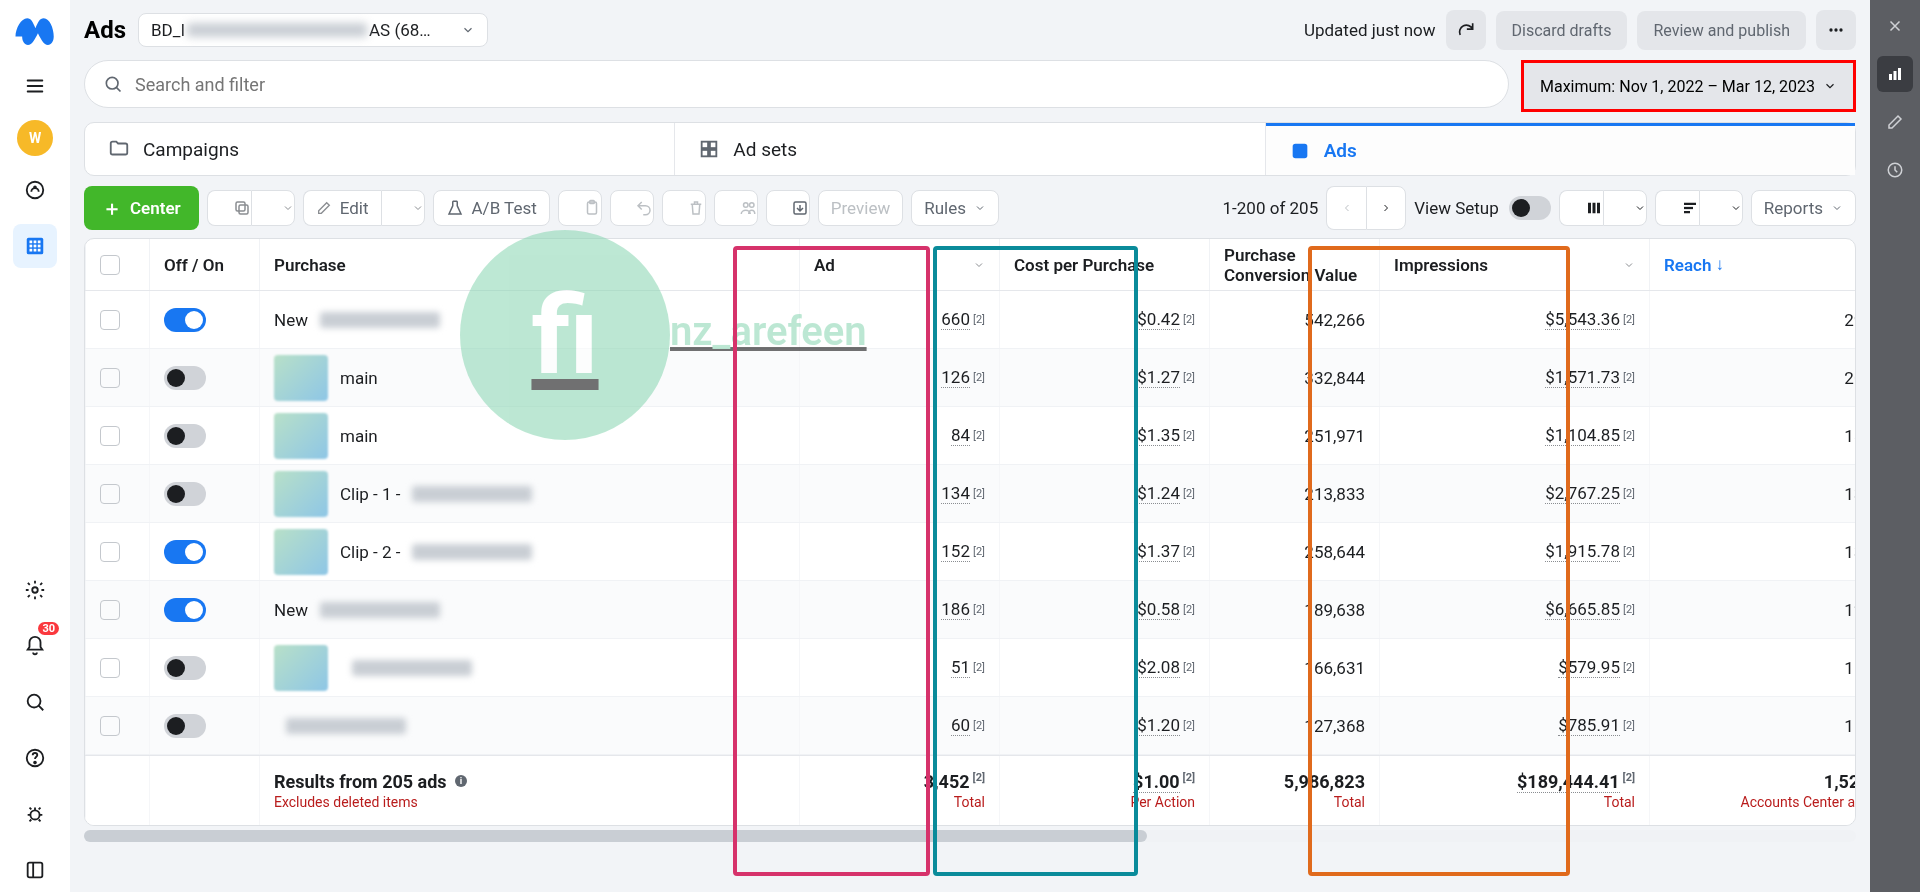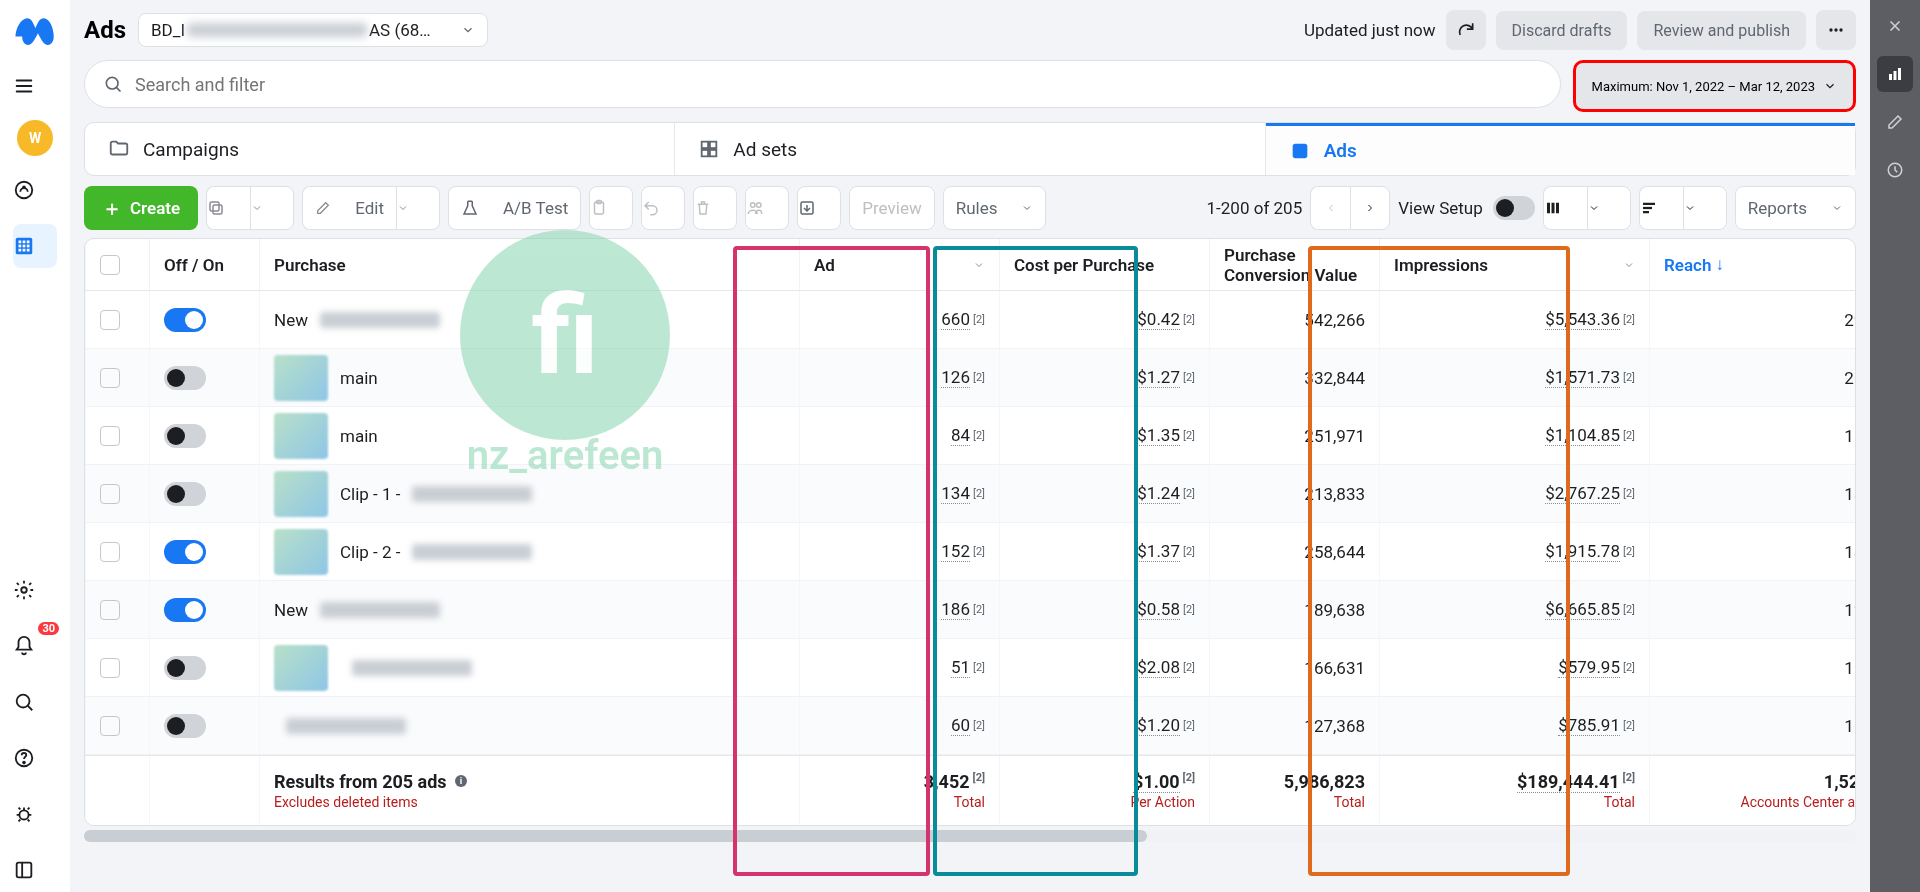--- a/index.html
+++ b/index.html
@@ -5,21 +5,21 @@
 * { margin:0; padding:0; box-sizing:border-box; font-family:-apple-system,BlinkMacSystemFont,"Segoe UI",Roboto,Helvetica,Arial,sans-serif; }
 body { background:#f2f4f7; width:1920px; height:892px; overflow:hidden; position:relative; }
 
 .app { display:flex; width:100%; height:100%; }
 
 .left-rail { width:70px; background:#fff; display:flex; flex-direction:column; align-items:center; padding-top:10px; gap:12px; position:relative; z-index:5;}
 .left-rail .logo {
   color:#1877f2; font-size:40px; line-height:1; font-weight:800;
 }
 .left-rail .logo svg{width:42px;height:42px;}
-.left-rail .icon-btn { width:44px; height:44px; border-radius:8px; display:flex; align-items:center; cursor:pointer; color:#1c1e21; position:relative;}
+.left-rail .icon-btn { width:44px; height:44px; border-radius:8px; display:flex; align-items:center; justify-content:center; cursor:pointer; color:#1c1e21; position:relative;}
 .left-rail .icon-btn.active { background:#e7f3ff; color:#1877f2;}
 .left-rail .badge-w { width:36px; height:36px; border-radius:50%; background:#f7b928; display:flex; align-items:center; justify-content:center; color:#fff; font-weight:700; font-size:14px;}
 .left-rail .spacer{flex:1;}
 .left-rail .notif-badge{position:absolute;top:-2px;right:-2px;background:#fa383e;color:#fff;font-size:11px;font-weight:700;border-radius:8px;padding:0 4px;}
 
 .right-rail { width:50px; background:#5c5e63; display:flex; flex-direction:column; align-items:center; padding-top:8px; gap:12px;}
 .right-rail .ritem { width:36px;height:36px;display:flex;align-items:center;justify-content:center;color:#cfd1d5;border-radius:6px;cursor:pointer;}
 .right-rail .ritem.active{background:#3b3d42;color:#fff;}
 
 .main { flex:1; display:flex; flex-direction:column; min-width:0; }
@@ -29,33 +29,33 @@
 .topbar .acct { display:flex; align-items:center; gap:8px; background:#fff; border:1px solid #dde0e4; border-radius:8px; padding:6px 12px; font-size:17px; color:#1c1e21; cursor:pointer; width:350px; justify-content:space-between;}
 .topbar .acct .blurred{ filter:blur(4px);}
 .topbar .right{ margin-left:auto; display:flex; align-items:center; gap:10px;}
 .topbar .updated{font-size:17px; color:#1c1e21;}
 .gray-btn{background:#e4e6ea;border:none;border-radius:8px;padding:10px 16px;font-size:16px;color:#606770;cursor:pointer;}
 .icon-round{width:40px;height:40px;border-radius:8px;background:#e4e6ea;display:flex;align-items:center;justify-content:center;cursor:pointer;}
 
 .searchrow{ padding:0 14px 10px; display:flex; gap:12px;}
 .searchbox{ flex:1; background:#fff; border:1px solid #dde0e4; border-radius:28px; height:48px; display:flex; align-items:center; padding:0 18px; gap:12px; color:#606770;}
 .searchbox input{border:none;outline:none;flex:1;font-size:18px;color:#1c1e21;background:transparent;}
-.datebox{ background:#e4e6ea; border:3px solid #ff0000; border-radius:10px; height:52px; display:flex; align-items:center; padding:16px 16px; gap:8px; font-size:13px; cursor:pointer; }
+.datebox{ background:#e4e6ea; border:3px solid #ff0000; border-radius:0; height:52px; display:flex; align-items:center; padding:16px 16px; gap:8px; font-size:16px; cursor:pointer; }
 
 .tabs{ margin:0 14px; background:#fff; border:1px solid #dde0e4; border-radius:10px; display:flex; height:54px;}
 .tabs .tab{ flex:1; display:flex; align-items:center; gap:12px; padding:0 22px; font-size:19px; color:#1c1e21; border-right:1px solid #e5e7eb; cursor:pointer;}
 .tabs .tab:last-child{border-right:none;}
 .tabs .tab .ticon{width:24px;height:24px;display:flex;align-items:center;justify-content:center;color:#606770;}
 .tabs .tab.active{ border-top:3px solid #1877f2; background:#fdfdfd; }
 .tabs .tab.active .lbl, .tabs .tab.active .ticon{color:#1877f2; font-weight:600;}
 
 .toolbar{ margin:10px 14px 8px; display:flex; align-items:center; gap:8px;}
 .btn-create{background:#42b72a;color:#fff;border:none;border-radius:8px;padding:0 18px;height:44px;font-size:17px;font-weight:600;display:flex;align-items:center;gap:8px;cursor:pointer;}
 .seg{display:flex;gap:0;}
-.tbtn{height:44px;min-width:44px;border:1px solid #dde0e4;background:#fff;border-radius:8px;display:flex;align-items:center;justify-content:space-between;padding:0 12px;gap:24px;font-size:17px;color:#606770;cursor:pointer;}
+.tbtn{height:36px;min-width:44px;border:1px solid #dde0e4;background:#fff;border-radius:8px;display:flex;align-items:center;justify-content:flex-end;padding:0 12px;gap:8px;font-size:17px;color:#606770;cursor:pointer;}
 .tbtn.icon{padding:0;width:44px;}
 .tbtn.attached-l{border-top-right-radius:0;border-bottom-right-radius:0;border-right:none;}
 .tbtn.attached-r{border-top-left-radius:0;border-bottom-left-radius:0;}
 .tbtn.disabled{color:#bcc0c4;}
 .toolbar .pager{display:flex;align-items:center;gap:8px;margin-left:auto;}
 .pager .range{font-size:17px;color:#1c1e21;}
 .pager .arrow{width:40px;height:44px;border:1px solid #dde0e4;background:#fff;display:flex;align-items:center;justify-content:center;cursor:pointer;}
 .pager .arrow.left{border-top-left-radius:8px;border-bottom-left-radius:8px;border-right:none;color:#bcc0c4;}
 .pager .arrow.right{border-top-right-radius:8px;border-bottom-right-radius:8px;}
 .view-setup{display:flex;align-items:center;gap:10px;font-size:17px;color:#1c1e21;}
@@ -95,21 +95,21 @@
 .hl{position:absolute;top:246px;height:630px;border:4px solid;border-radius:4px;pointer-events:none;z-index:20;}
 .hl.pink{left:733px;width:197px;border-color:#d6326b;}
 .hl.teal{left:933px;width:205px;border-color:#0a8b9a;}
 .hl.orange{left:1308px;width:262px;border-color:#e06a1c;}
 
 .scrollbar-bottom{height:12px;background:#f0f2f5;margin:4px 14px 8px;border-radius:6px;position:relative;}
 .scrollbar-bottom::after{content:"";position:absolute;left:0;top:0;height:100%;width:60%;background:#c9ced4;border-radius:6px;}
 
 svg{display:block;}
 
-.watermark{position:absolute;left:460px;top:230px;z-index:1;opacity:.55;pointer-events:none;display:flex;flex-direction:column;align-items:center;}
+.watermark{position:absolute;left:460px;top:230px;z-index:1;opacity:.55;pointer-events:none;display:flex;flex-direction:row;align-items:center;text-decoration:underline;}
 .watermark .circ{width:210px;height:210px;border-radius:50%;background:#87d5b0;display:flex;align-items:center;justify-content:center;color:#fff;font-size:110px;font-weight:700;}
 .watermark .txt{font-size:40px;color:#87d5b0;font-weight:600;margin-top:-8px;}
 </style>
 </head>
 <body>
 
 <div class="app">
 
   <div class="left-rail">
     <div class="logo">
@@ -261,21 +261,21 @@
               <rect x="4" y="4" width="16" height="16" rx="3"></rect>
             </svg>
           </span>
         <span class="lbl">Ads</span>
       </div>
     </div>
 
     <div class="toolbar">
       <button class="btn-create">
           <span style="font-size:20px;line-height:1">＋</span>
-          <span>Create</span>
+          <span>Center</span>
         </button>
       <div class="seg">
         <div class="tbtn icon attached-l">
             <svg width="18" height="18" viewBox="0 0 24 24" fill="none" stroke="#8a8d91" stroke-width="2">
               <rect x="8" y="8" width="12" height="12" rx="2"></rect>
               <rect x="4" y="4" width="12" height="12" rx="2"></rect>
             </svg>
           </div>
         <div class="tbtn icon attached-r">
             <svg width="12" height="12" viewBox="0 0 24 24">

